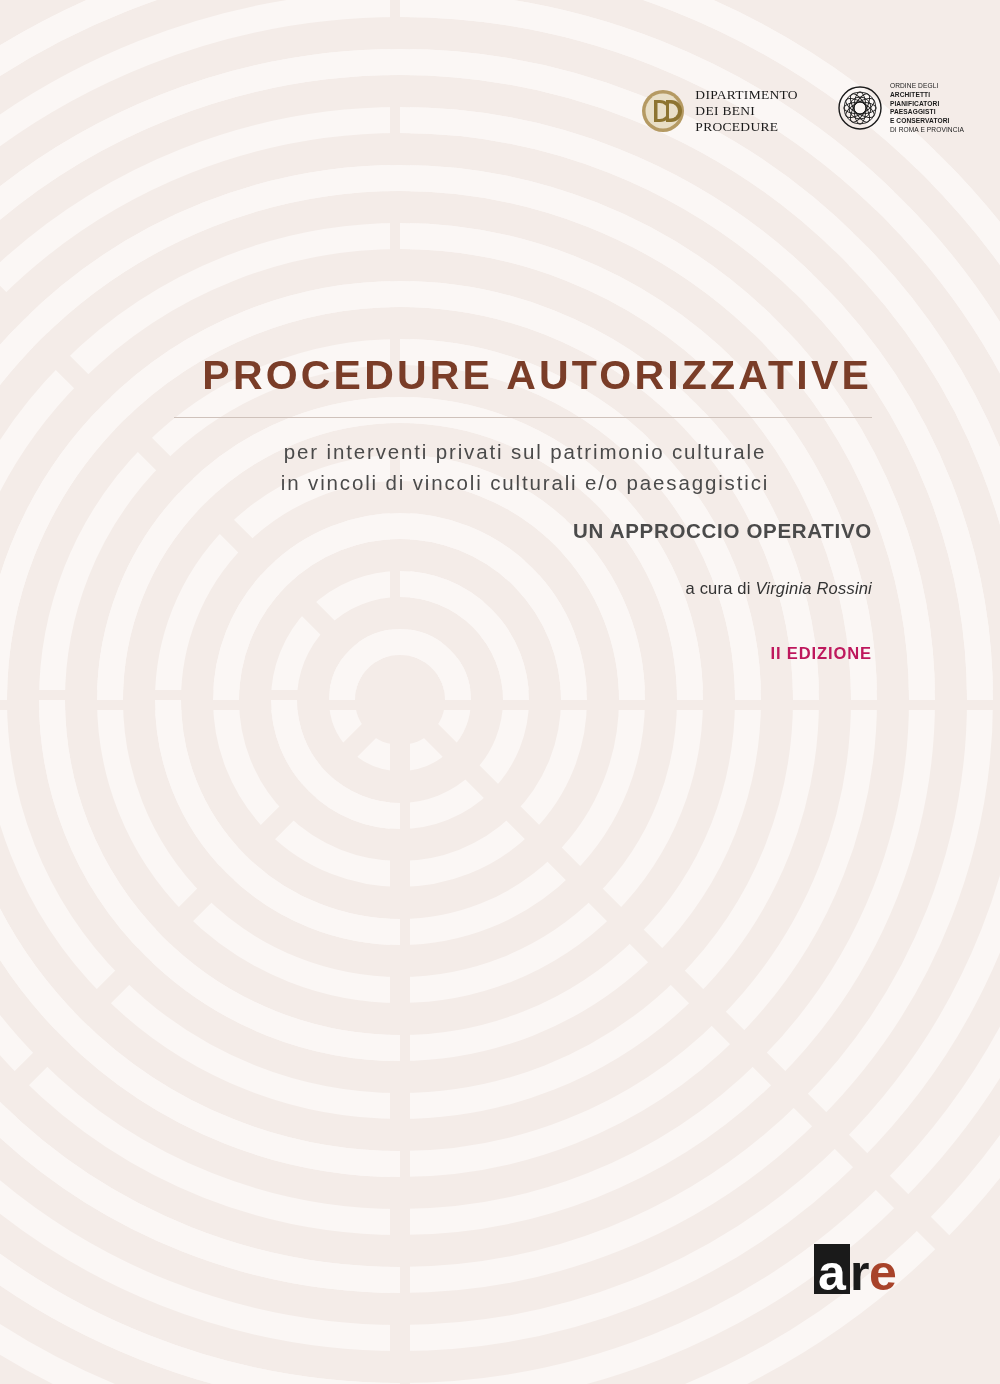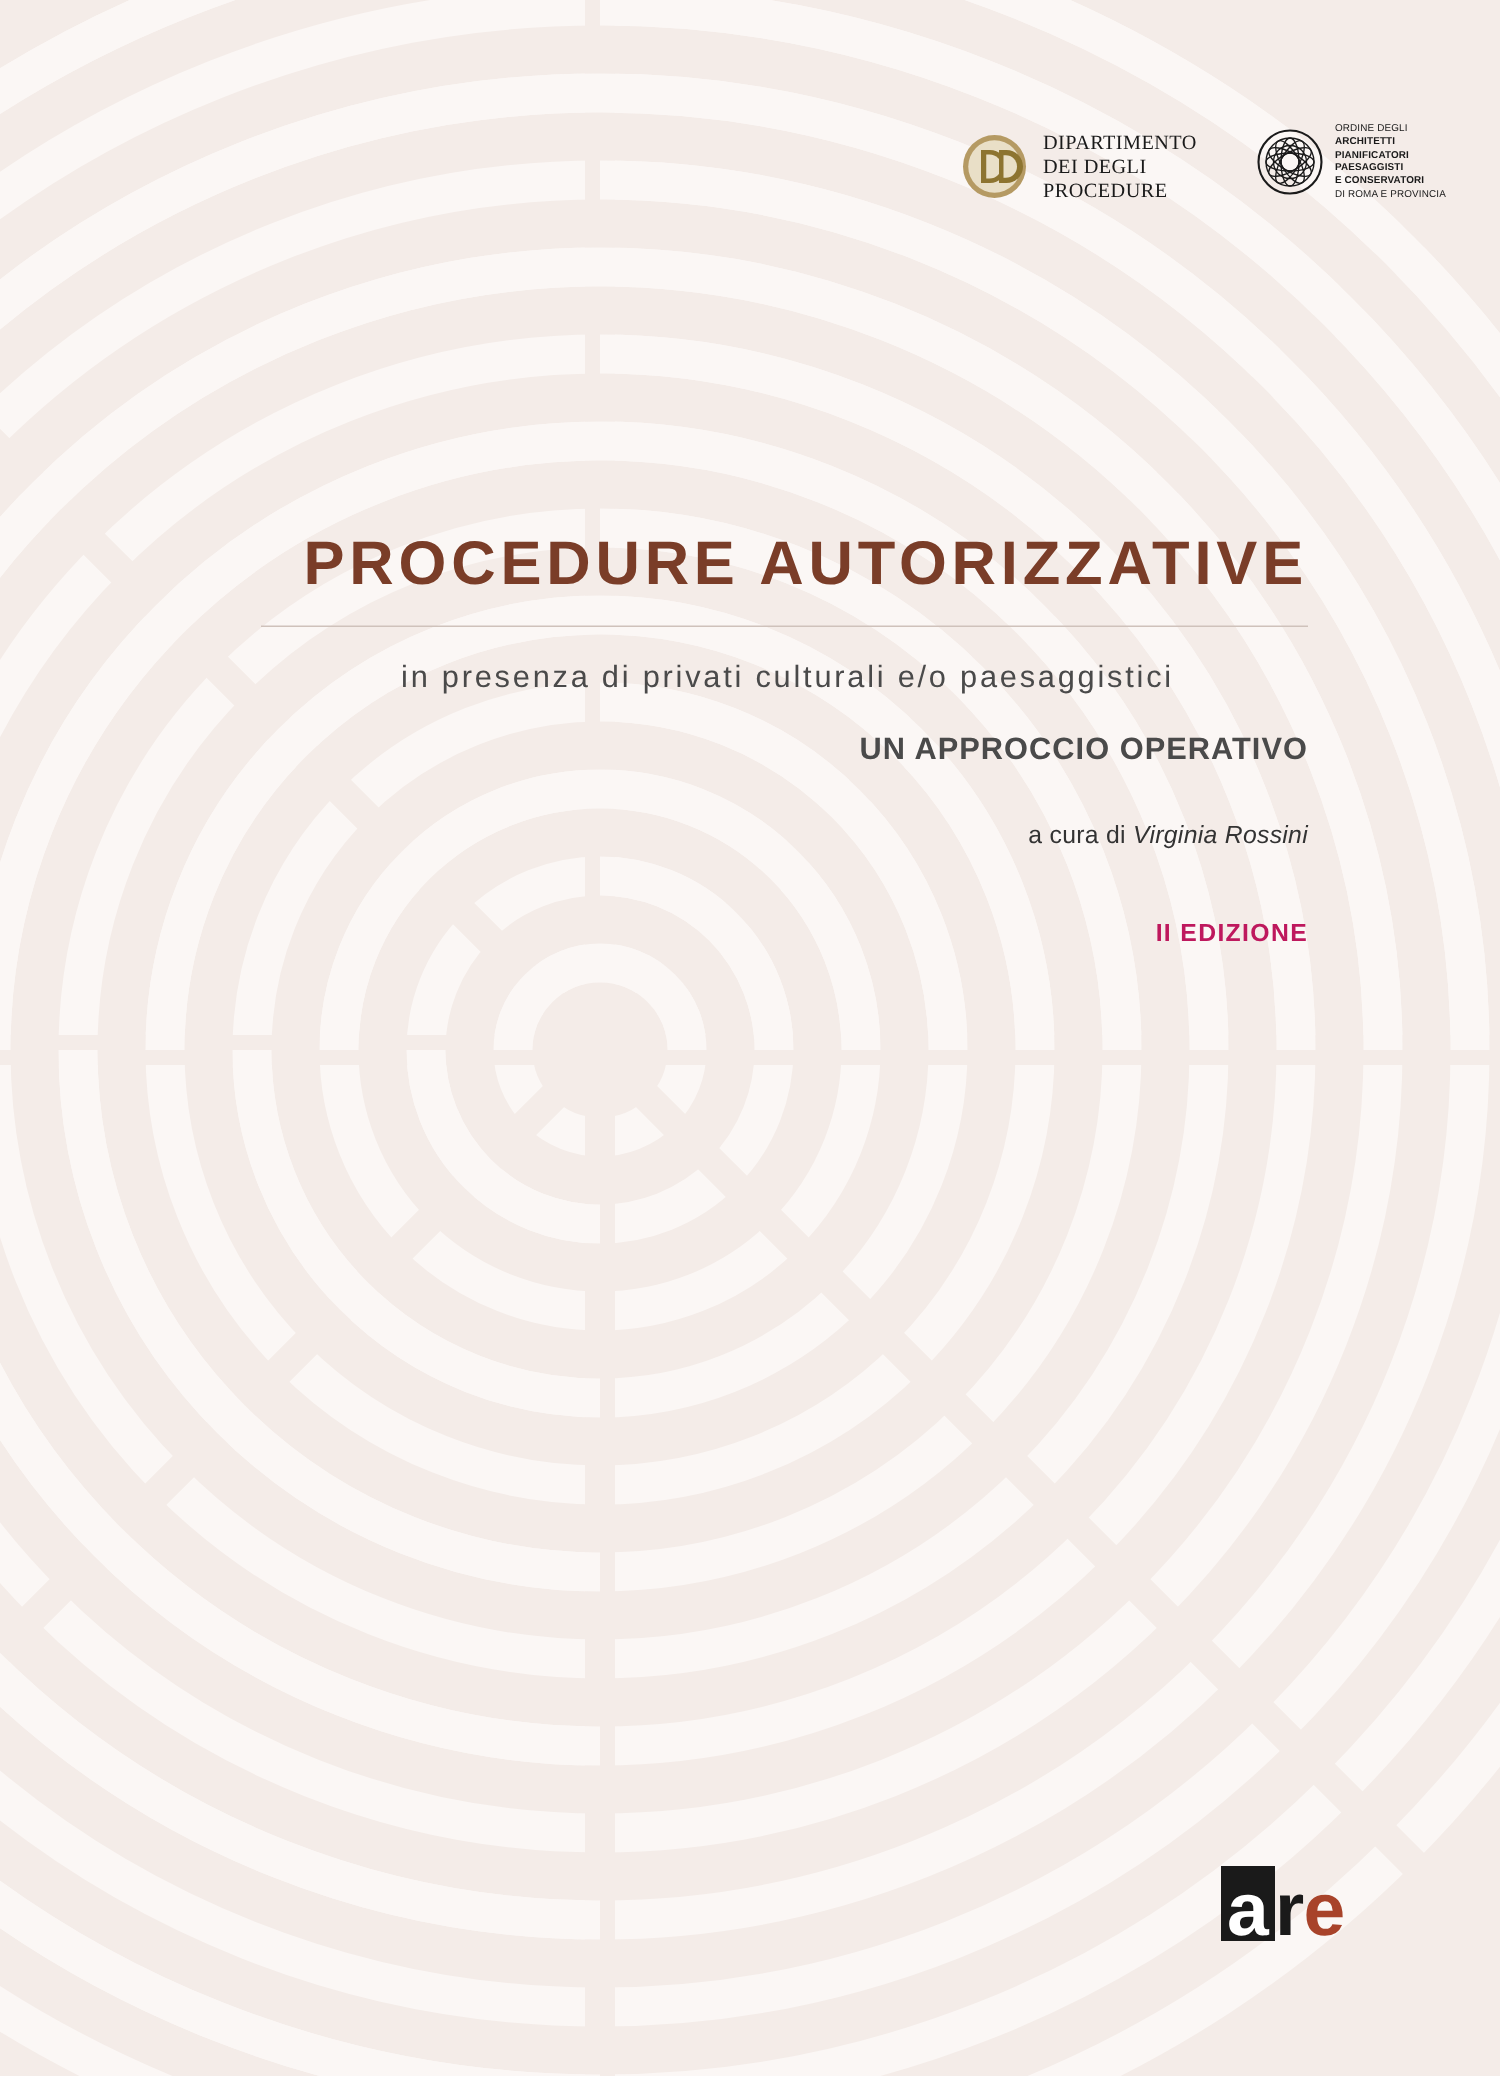--- a/index.html
+++ b/index.html
@@ -228,21 +228,21 @@
       <svg class="logo-dbc-mark" viewBox="0 0 44 44">
         <circle cx="22" cy="22" r="21" fill="#b59a63"></circle>
         <circle cx="22" cy="22" r="17.5" fill="#e9dfc7"></circle>
         <path d="M13 11 h6 a11 11 0 0 1 0 22 h-6 z" fill="#8d7430"></path>
         <path d="M16.5 14 h2.2 a8 8 0 0 1 0 16 h-2.2 z" fill="#e9dfc7"></path>
         <path d="M25 11 h5 a11 11 0 0 1 0 22 h-5 z" fill="#8d7430"></path>
         <path d="M28 14.5 h1.5 a7.5 7.5 0 0 1 0 15 H28 z" fill="#e9dfc7"></path>
       </svg>
       <div class="logo-dbc-text">
         <div>DIPARTIMENTO</div>
-        <div>DEI DEGLI</div>
+        <div>DEI BENI</div>
         <div>PROCEDURE</div>
       </div>
     </div>
 
     <div class="logo-oap">
       <svg class="logo-oap-mark" viewBox="0 0 44 44">
         <circle cx="22" cy="22" r="21" fill="none" stroke="#1a1a1a" stroke-width="1.4"></circle>
         <g fill="none" stroke="#1a1a1a" stroke-width="0.9">
           <circle cx="22" cy="22" r="16"></circle>
           <circle cx="22" cy="22" r="11"></circle>
@@ -265,21 +265,22 @@
         <div class="lt-bold">E CONSERVATORI</div>
         <div class="lt-reg">DI ROMA E PROVINCIA</div>
       </div>
     </div>
 
   </div>
 
   <div class="title-block">
     <h1 class="main-title">PROCEDURE AUTORIZZATIVE</h1>
     <div class="rule"></div>
-    <div class="subtitle">in presenza di privati culturali e/o paesaggistici</div>
+    <div class="subtitle">per interventi privati sul patrimonio culturale</div>
+    <div class="subtitle">in vincoli di vincoli culturali e/o paesaggistici</div>
     <div class="approach">UN APPROCCIO OPERATIVO</div>
     <div class="curator">
       <span>a cura di </span><span class="name">Virginia Rossini</span>
     </div>
     <div class="edition">II EDIZIONE</div>
   </div>
 
   <div class="publisher">
     <svg class="pub-mark" viewBox="0 0 92 62">
       <rect x="0" y="6" width="36" height="50" fill="#1a1a1a"></rect>

